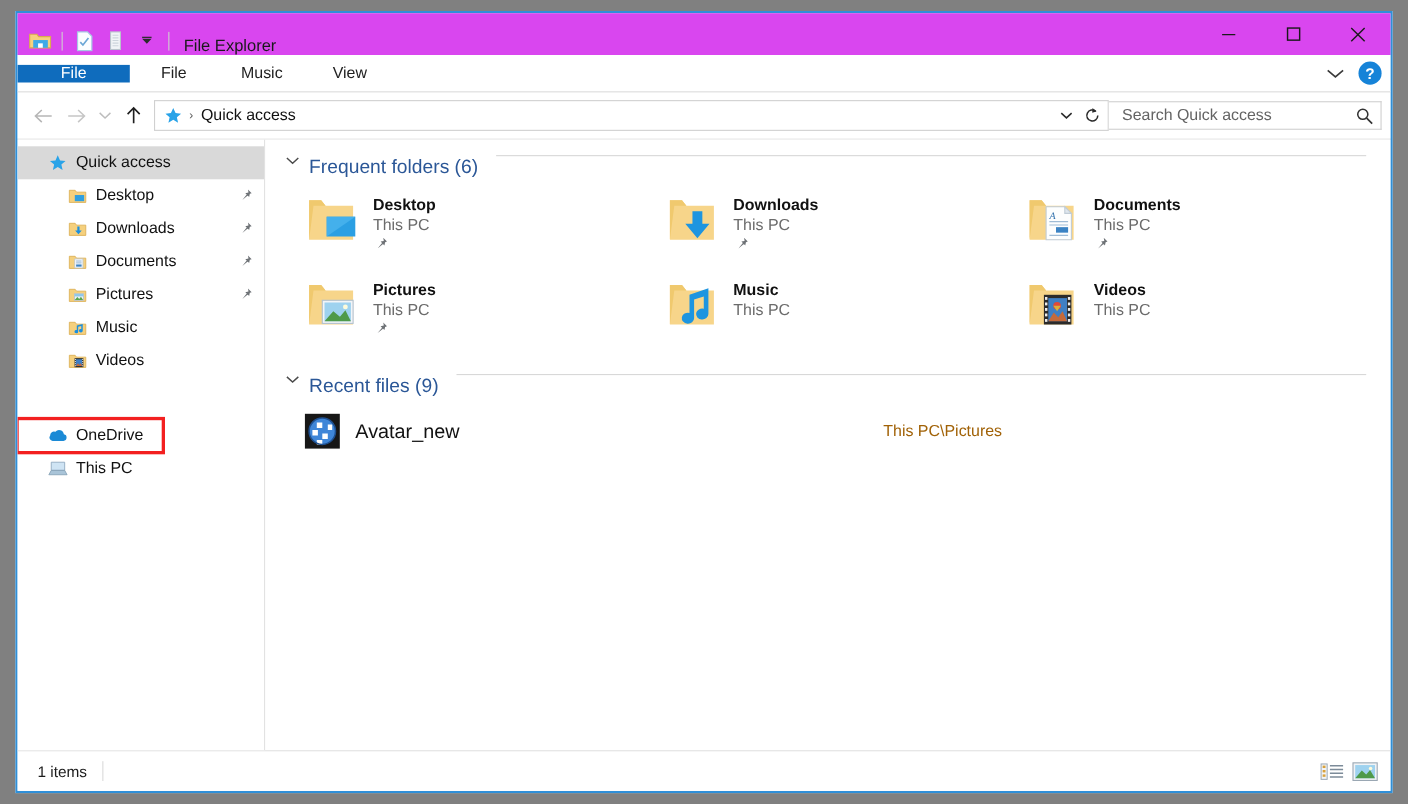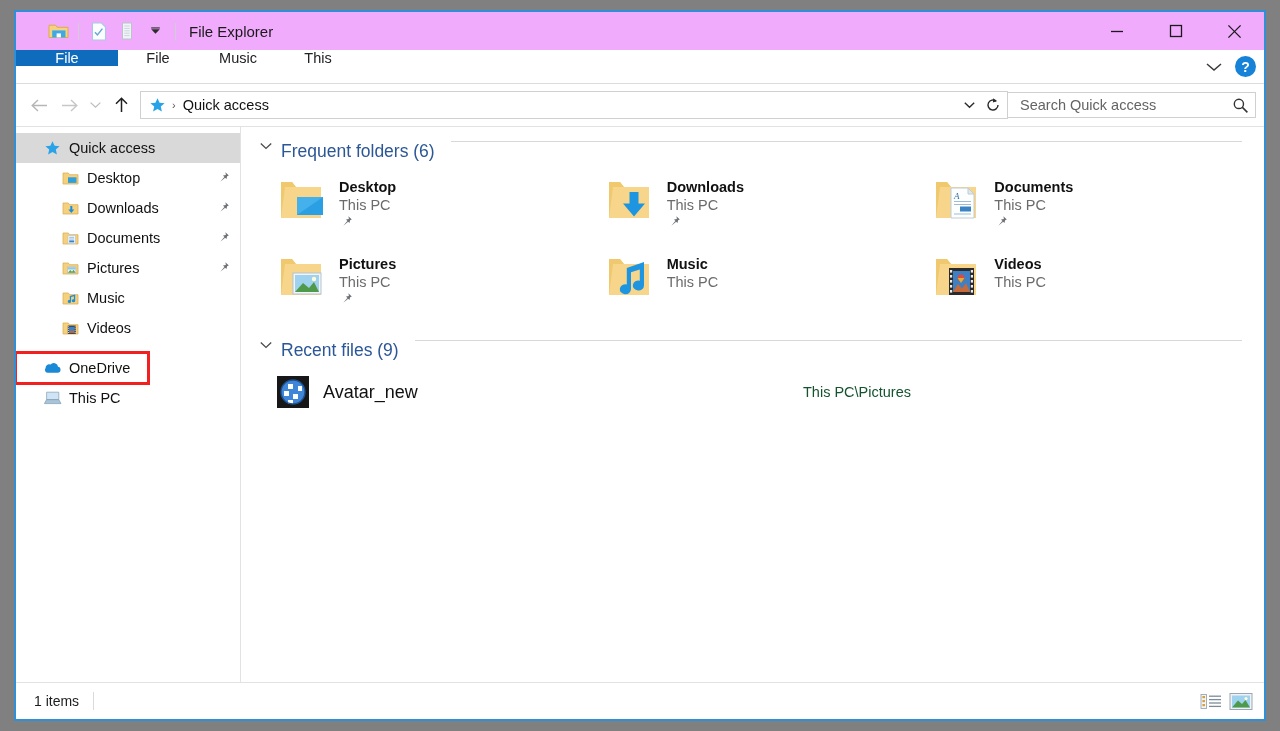--- a/index.html
+++ b/index.html
@@ -25,25 +25,24 @@
     border: 2px solid #2f8fd8;
     box-sizing: border-box;
     display: flex;
     flex-direction: column;
   }
 
   
   .title-bar {
     height: 38px;
     display: flex;
-    align-items: center;
-    background: #f0abfc;
+    align-items: flex-end;
+    background: #d946ef;
     flex: 0 0 auto;
     position: relative;
-    padding-left: 22px;
   }
   .qat {
     display: flex;
     align-items: center;
     padding-left: 7px;
     gap: 2px;
   }
   .qat-btn {
     width: 26px;
     height: 26px;
@@ -75,21 +74,21 @@
     height: 38px;
     display: flex;
     align-items: center;
     justify-content: center;
   }
 
   
   .ribbon {
     height: 33px;
     display: flex;
-    align-items: flex-start;
+    align-items: center;
     background: #ffffff;
     border-bottom: 1px solid #dcdcdc;
     flex: 0 0 auto;
     position: relative;
   }
   .rtab {
     display: flex;
     align-items: center;
     justify-content: center;
     font-size: 14.5px;
@@ -238,20 +237,21 @@
   }
   .nav-item.lvl0 { padding-left: 26px; }
   .nav-item.lvl1 { padding-left: 44px; }
   .nav-item.selected { background: #d9d9d9; }
   .nav-gap { height: 10px; }
   .nav-item.boxed {
     outline: 3px solid #f32020;
     outline-offset: -1px;
     width: 132px;
     box-sizing: border-box;
+    margin-top: 28px;
   }
   .nav-item.boxed .nav-label { color: #111; }
 
   
   .content {
     flex: 1 1 auto;
     background: #ffffff;
     padding: 14px 22px 0 18px;
     overflow: hidden;
     min-width: 0;
@@ -319,21 +319,21 @@
     margin-right: 14px;
   }
   .recent-name {
     font-size: 18px;
     color: #111;
     white-space: nowrap;
     width: 480px;
   }
   .recent-path {
     font-size: 14.5px;
-    color: #14532d;
+    color: #a16207;
     white-space: nowrap;
   }
 
   
   .status-bar {
     height: 36px;
     flex: 0 0 36px;
     border-top: 1px solid #e2e2e2;
     background: #ffffff;
     display: flex;
@@ -409,21 +409,21 @@
             <line x1="13.6" y1="1.4" x2="1.4" y2="13.6" stroke="#1a1a1a" stroke-width="1.3"></line>
           </svg>
       </div>
     </div>
   </div>
 
   <div class="ribbon">
     <div class="rtab file">File</div>
     <div class="rtab">File</div>
     <div class="rtab">Music</div>
-    <div class="rtab">This</div>
+    <div class="rtab">View</div>
     <div class="ribbon-right">
       <div>
         <svg width="18" height="12" viewBox="0 0 18 12">
             <path d="M2 3l7 6 7-6" fill="none" stroke="#3a3a3a" stroke-width="1.5"></path>
           </svg>
       </div>
       <div class="help-circle">?</div>
     </div>
   </div>
 

